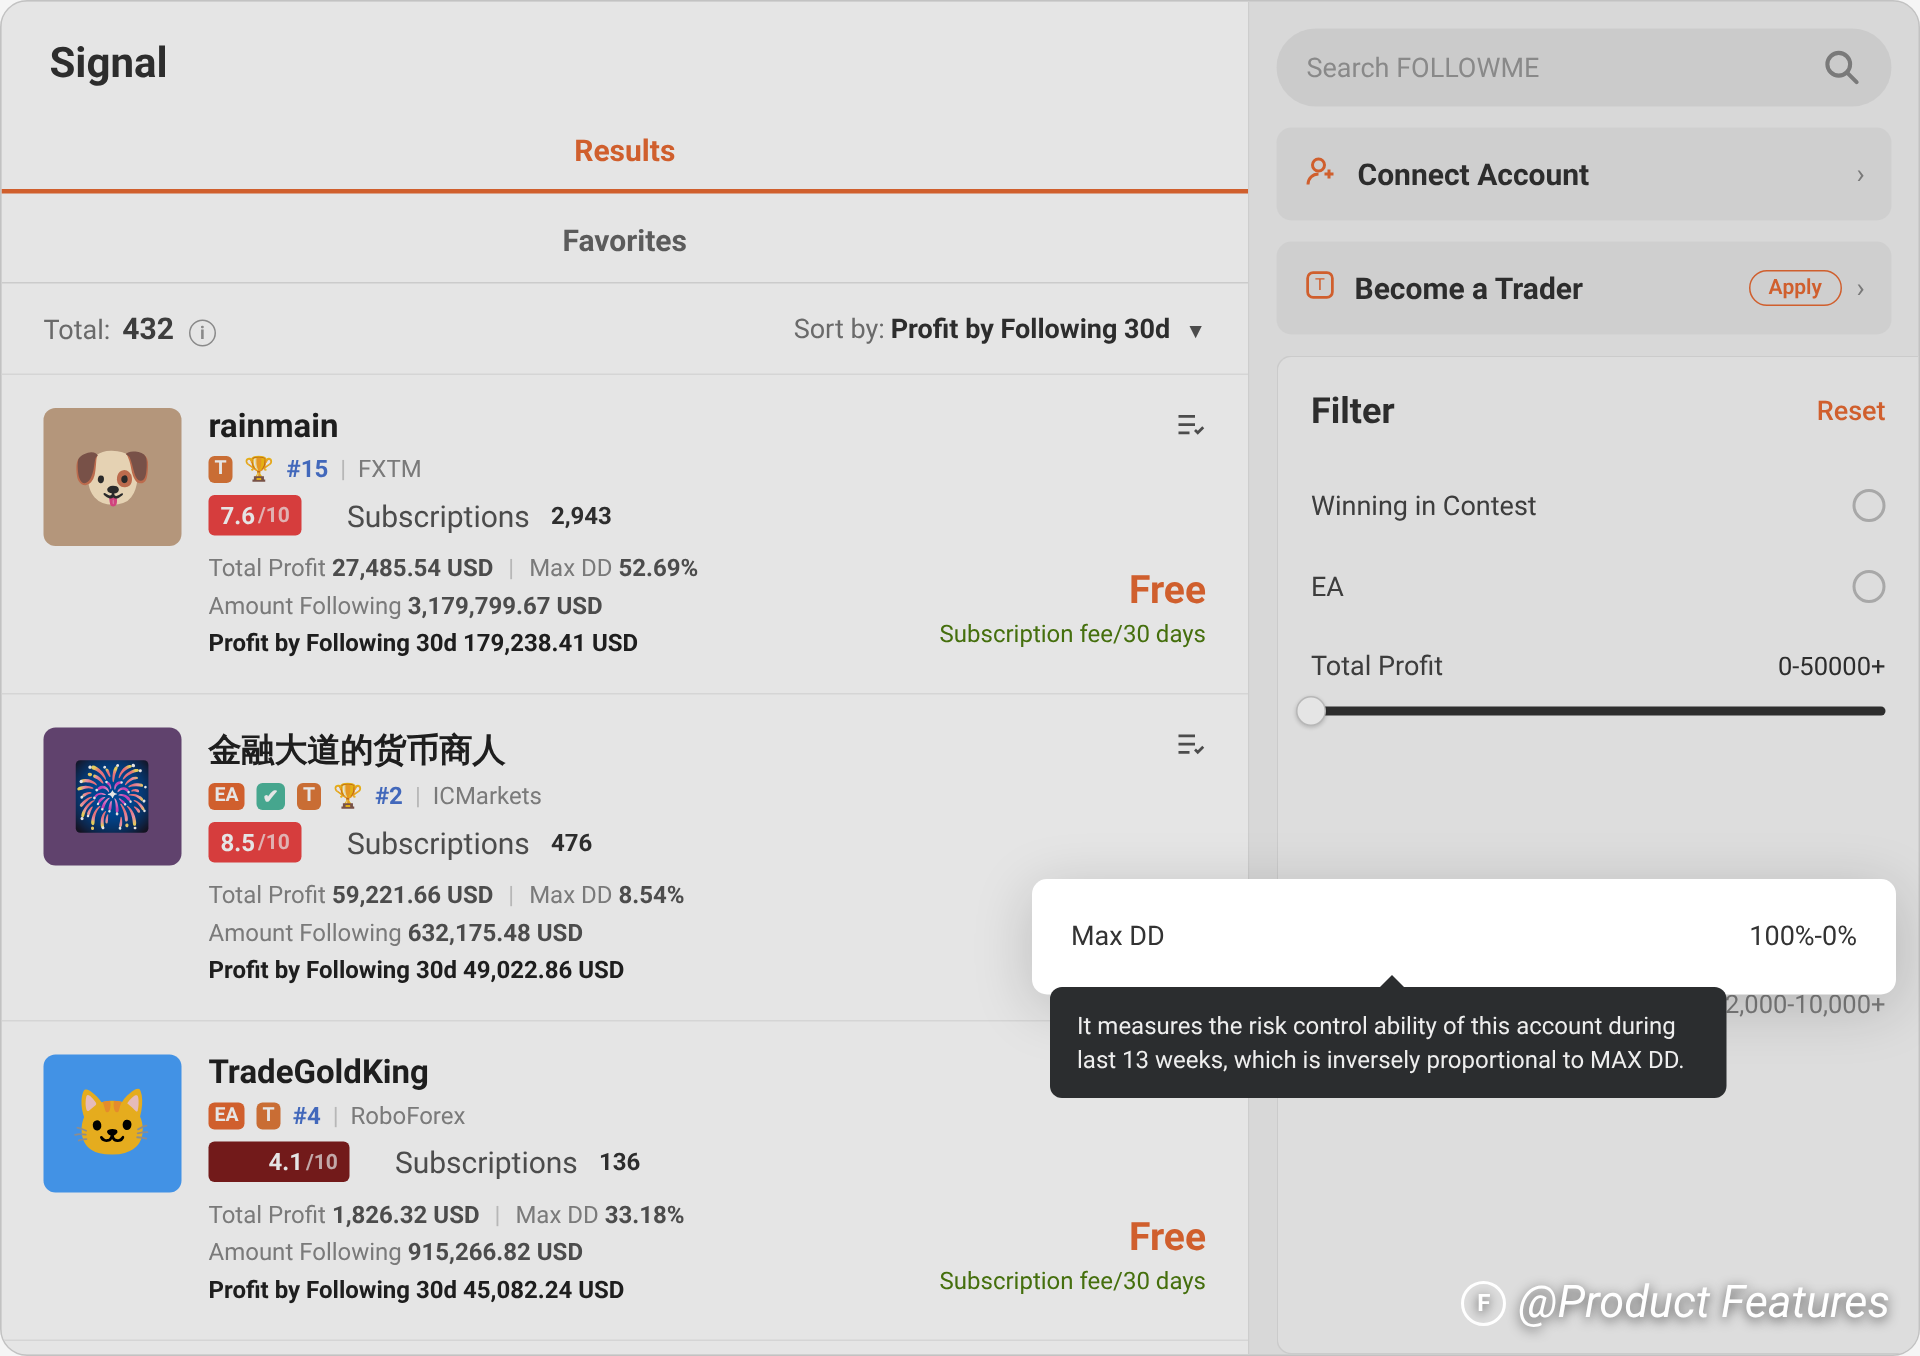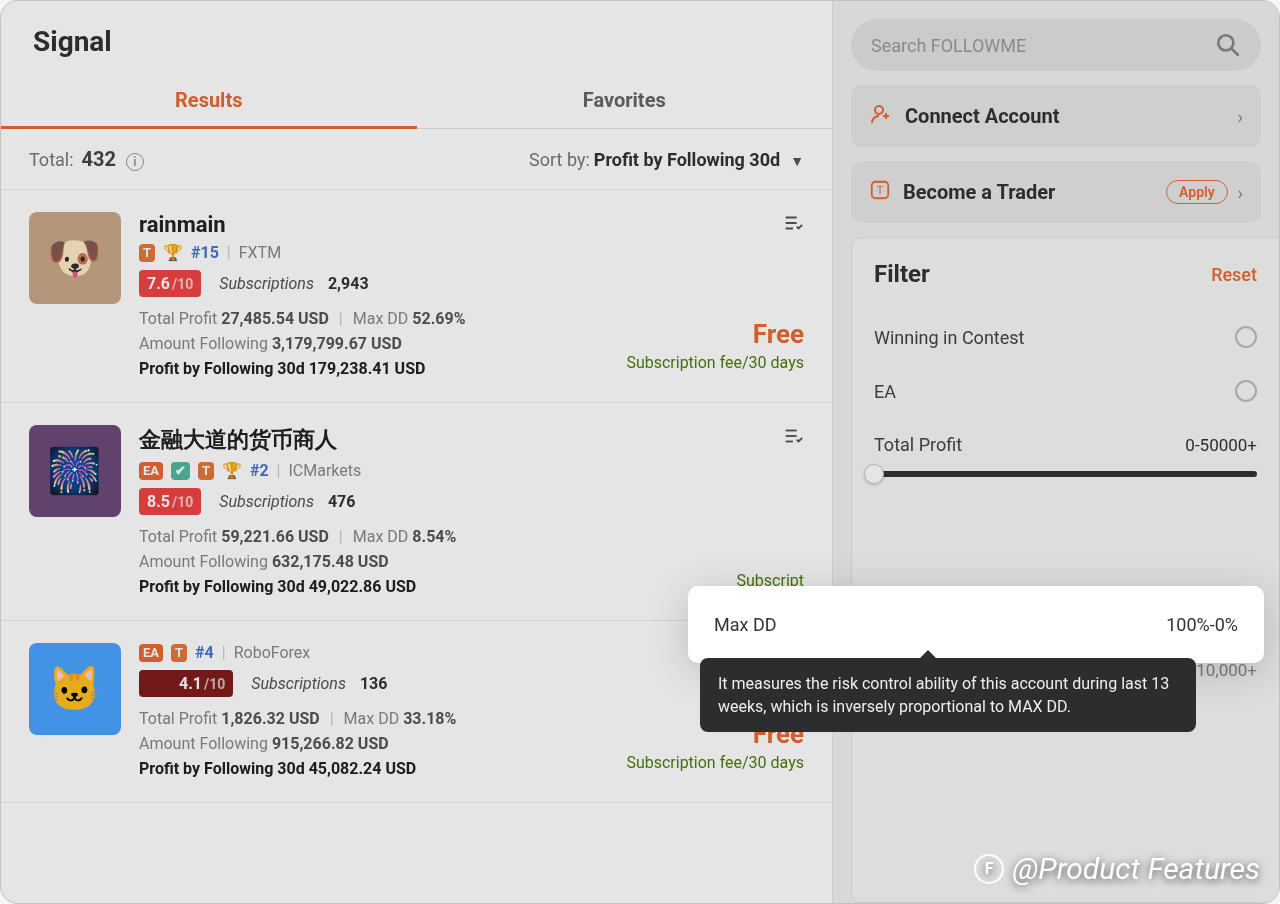--- a/index.html
+++ b/index.html
@@ -2,21 +2,21 @@
 <html><head>
 <meta charset="utf-8">
 <style>
 * { margin: 0; padding: 0; box-sizing: border-box; font-family: -apple-system, BlinkMacSystemFont, "Segoe UI", Roboto, sans-serif; }
 body { width: 1280px; height: 904px; background: #f5f5f5; position: relative; overflow: hidden; }
 .app { display: flex; width: 100%; height: 100%; border-radius: 18px; overflow: hidden; background: #e8e8e8; border: 1px solid #d8d8d8; }
 .overlay { position: absolute; inset: 0; background: rgba(0,0,0,0.10); border-radius: 18px; pointer-events: none; z-index: 5; }
 .main { flex: 0 0 832px; background: #fff; border-right: 1px solid #e5e5e5; display: flex; flex-direction: column; }
 .main-header { padding: 24px 32px 10px; }
 .page-title { font-size: 28px; font-weight: 700; color: #333; }
-.tabs { display: flex; border-bottom: 1px solid #e3e3e3; }
+.tabs { display: flex; border-bottom: 1px solid #e3e3e3; flex-direction: column; }
 .tab { flex: 1; text-align: center; padding: 20px 0 16px; font-size: 20px; font-weight: 700; color: #666; cursor: pointer; }
 .tab.active { color: #e86a33; position: relative; }
 .tab.active::after { content: ""; position: absolute; bottom: -1px; left: 0; right: 0; height: 3px; background: #e86a33; }
 .meta-row { display: flex; justify-content: space-between; align-items: center; padding: 18px 28px; border-bottom: 1px solid #eee; }
 .total-label { color: #777; font-size: 18px; }
 .total-count { font-weight: 700; color: #444; font-size: 20px; margin-left: 4px; }
 .info-icon { display: inline-flex; width: 18px; height: 18px; border: 1.5px solid #999; border-radius: 50%; color: #999; font-size: 12px; font-weight: 700; align-items: center; justify-content: center; margin-left: 6px; vertical-align: middle; }
 .sort-label { color: #777; font-size: 18px; }
 .sort-value { color: #333; font-weight: 700; font-size: 18px; }
 .sort-caret { margin-left: 6px; color: #555; font-size: 14px; }
@@ -33,21 +33,21 @@
 .badge.t { background: #e07a3a; }
 .badge.ea { background: #e86a33; }
 .badge.shield { background: #4fb99f; }
 .trophy { font-size: 16px; }
 .rank { color: #4a74d1; font-weight: 700; font-size: 16px; }
 .broker { color: #888; font-size: 16px; }
 .sep { color: #ccc; }
 .score-pill { display: inline-flex; align-items: center; background: #ef4444; color: #fff; border-radius: 4px; padding: 4px 8px; font-weight: 700; font-size: 16px; }
 .score-pill.gray { background: #7f1d1d; padding-left: 40px; }
 .score-out { color: rgba(255,255,255,0.7); margin-left: 2px; font-size: 14px; }
-.subs-label { color: #555; font-size: 16px; margin-left: 10px; font-style: italic; }
+.subs-label { color: #555; font-size: 20px; margin-left: 22px; }
 .subs-count { color: #333; font-weight: 700; font-size: 16px; margin-left: 6px; }
 .stats { margin-top: 12px; display: flex; flex-direction: column; gap: 6px; }
 .statline { font-size: 16px; color: #888; }
 .statline b { color: #555; font-weight: 700; }
 .statline .dark { color: #222; font-weight: 700; }
 .vbar { color: #ccc; margin: 0 10px; }
 .price { position: absolute; right: 28px; bottom: 30px; text-align: right; }
 .price-val { color: #e86a33; font-size: 26px; font-weight: 700; }
 .price-label { color: #4d7c0f; font-size: 16px; margin-top: 4px; }
 .bookmark { position: absolute; right: 28px; top: 22px; color: #555; }
@@ -65,21 +65,21 @@
 .filter-title { font-size: 24px; font-weight: 700; color: #333; }
 .reset { color: #e86a33; font-size: 18px; font-weight: 500; cursor: pointer; }
 .f-row { display: flex; justify-content: space-between; align-items: center; padding: 16px 0; }
 .f-label { font-size: 18px; color: #444; }
 .f-value { font-size: 17px; color: #333; }
 .radio { width: 22px; height: 22px; border: 2px solid #bbb; border-radius: 50%; }
 .slider { height: 6px; background: #333; border-radius: 3px; position: relative; margin-bottom: 16px; }
 .slider .thumb { position: absolute; top: 50%; left: 0; transform: translate(-50%, -50%); width: 20px; height: 20px; background: #fff; border: 1px solid #ccc; border-radius: 50%; box-shadow: 0 1px 3px rgba(0,0,0,0.2); }
 .popover { position: absolute; z-index: 20; left: 688px; top: 586px; width: 576px; background: #fff; border-radius: 10px; box-shadow: 0 8px 40px rgba(0,0,0,0.18); padding: 28px 0; }
 .popover .pop-row { display: flex; justify-content: space-between; padding: 0 26px; font-size: 18px; color: #333; }
-.tooltip { position: absolute; z-index: 21; left: 700px; top: 658px; width: 496px; background: #2b2d2f; color: #eee; border-radius: 8px; padding: 14px 18px; font-size: 16px; line-height: 1.45; }
+.tooltip { position: absolute; z-index: 21; left: 700px; top: 658px; width: 451px; background: #2b2d2f; color: #eee; border-radius: 8px; padding: 14px 18px; font-size: 16px; line-height: 1.45; }
 .tooltip::before { content: ""; position: absolute; top: -8px; left: 220px; border: 8px solid transparent; border-bottom-color: #2b2d2f; border-top: none; }
 .watermark { position: absolute; right: 20px; bottom: 18px; z-index: 30; color: #fff; font-size: 30px; font-style: italic; text-shadow: 0 2px 8px rgba(0,0,0,0.7); display: flex; align-items: center; gap: 8px; }
 .watermark .wm-logo { width: 30px; height: 30px; border: 2px solid #fff; border-radius: 50%; display: inline-flex; align-items: center; justify-content: center; font-style: normal; font-size: 16px; font-weight: 700; }
 .equity-dim { opacity: 0.55; }
 </style>
 </head>
 <body>
 
 <div class="app">
   <div class="main">
@@ -170,20 +170,21 @@
               <polyline points="16 16 18 18 22 14"></polyline>
             </svg>
     </div>
     <div class="price">
             <div class="price-label">Subscript</div>
           </div>
   </div>
         <div class="card">
     <div class="avatar blue">🐱</div>
     <div class="card-body">
+      <div class="name">TradeGoldKing</div>
       <div class="badges">
         <span class="badge ea">EA</span>
               <span class="badge t">T</span>
 
         <span class="rank">#4</span>
         <span class="sep">|</span>
         <span class="broker">RoboForex</span>
       </div>
       <div class="badges">
         <span class="score-pill gray">4.1<span class="score-out">/10</span></span>

